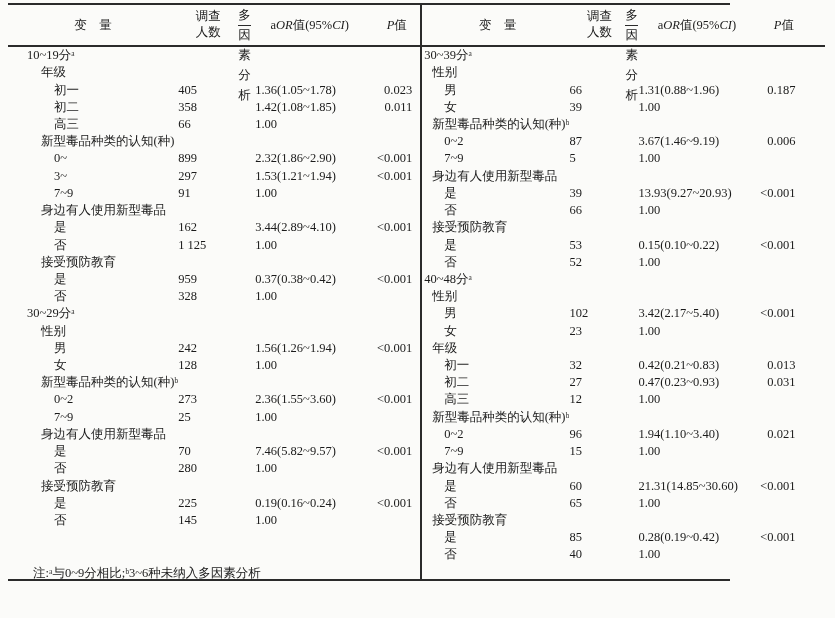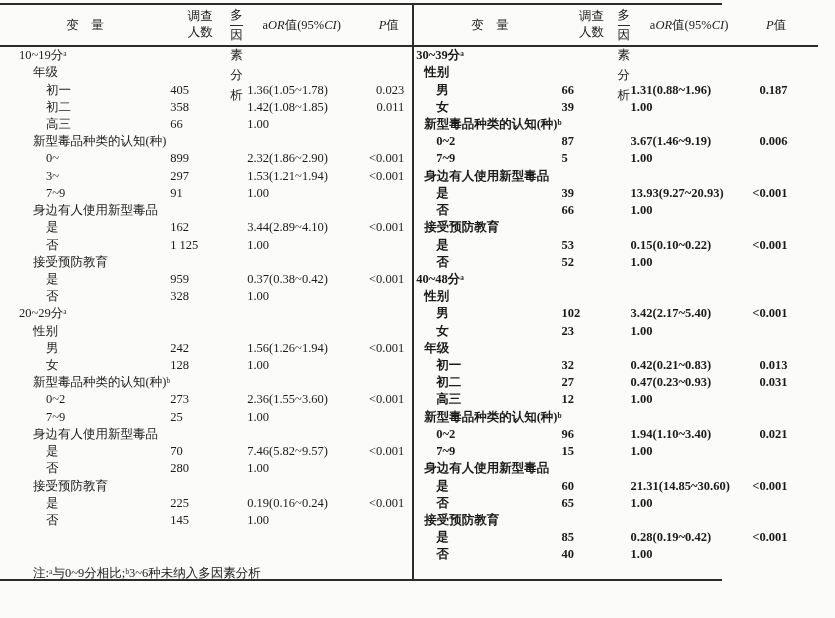--- a/index.html
+++ b/index.html
@@ -6,21 +6,21 @@
   body{
     width:835px;height:618px;
     background:#fbfbf9;
     color:#1b1b1b;
     font-family:"Liberation Serif","DejaVu Serif","DejaVu Sans",serif;
     font-size:12.5px;
     overflow:hidden;
   }
   .page{position:relative;width:835px;height:618px;}
   .table{
-    position:absolute;left:0;top:3px;width:722px;height:578px;
+    position:absolute;left:8px;top:3px;width:722px;height:578px;
     border-top:2px solid #2b2b2b;border-bottom:2px solid #2b2b2b;
     display:flex;box-sizing:border-box;
   }
   .half{display:flex;flex-direction:column;box-sizing:border-box;}
   .half.left{width:413px;}
   .half.right{flex:1;}
   .vdivider{width:2px;border-left:1.5px solid #2b2b2b;border-right:1.5px solid #2b2b2b;}
   .thead{height:42px;border-bottom:2px solid #2b2b2b;display:flex;box-sizing:border-box;align-items:stretch;}
   .left .thead{padding-right:8px;}
   .right .thead{padding-right:26px;}
@@ -29,21 +29,21 @@
   .right .hcount{width:52px;}
   .hgroup{width:174px;display:flex;flex-direction:row;}
   .hgtop{height:20px;line-height:20px;text-align:center;border-bottom:1px solid #2b2b2b;}
   .hgbottom{flex:1;display:flex;align-items:center;}
   .haor{width:118px;text-align:center;}
   .hp{width:56px;text-align:center;}
   i{font-style:italic;}
   .tbody{flex:1;display:flex;flex-direction:column;overflow:hidden;}
   .trow{height:17.23px;display:flex;align-items:center;flex:none;}
   .left .trow{padding-right:8px;}
-  .right .trow{padding-right:30px;font-weight:bold;}
+  .right .trow{padding-right:30px;}
   .c-label{flex:1;white-space:nowrap;overflow:hidden;}
   .c-count{width:60px;text-align:left;white-space:nowrap;}
   .right .c-count{width:52px;}
   .c-aor{width:101px;padding-left:17px;white-space:nowrap;}
   .c-p{width:56px;text-align:right;white-space:nowrap;}
   .left .i0 .c-label{padding-left:19px;}
   .left .i1 .c-label{padding-left:33px;}
   .left .i2 .c-label{padding-left:46px;}
   .right .i0 .c-label{padding-left:2px;}
   .right .i1 .c-label{padding-left:10px;}
@@ -156,21 +156,21 @@
             <div class="c-aor">0.37(0.38~0.42)</div>
             <div class="c-p">&lt;0.001</div>
           </div>
           <div class="trow i2">
             <div class="c-label">否</div>
             <div class="c-count">328</div>
             <div class="c-aor">1.00</div>
             <div class="c-p"></div>
           </div>
           <div class="trow i0">
-            <div class="c-label">20~29分ᵃ</div>
+            <div class="c-label">30~29分ᵃ</div>
             <div class="c-count"></div>
             <div class="c-aor"></div>
             <div class="c-p"></div>
           </div>
           <div class="trow i1">
             <div class="c-label">性别</div>
             <div class="c-count"></div>
             <div class="c-aor"></div>
             <div class="c-p"></div>
           </div>

